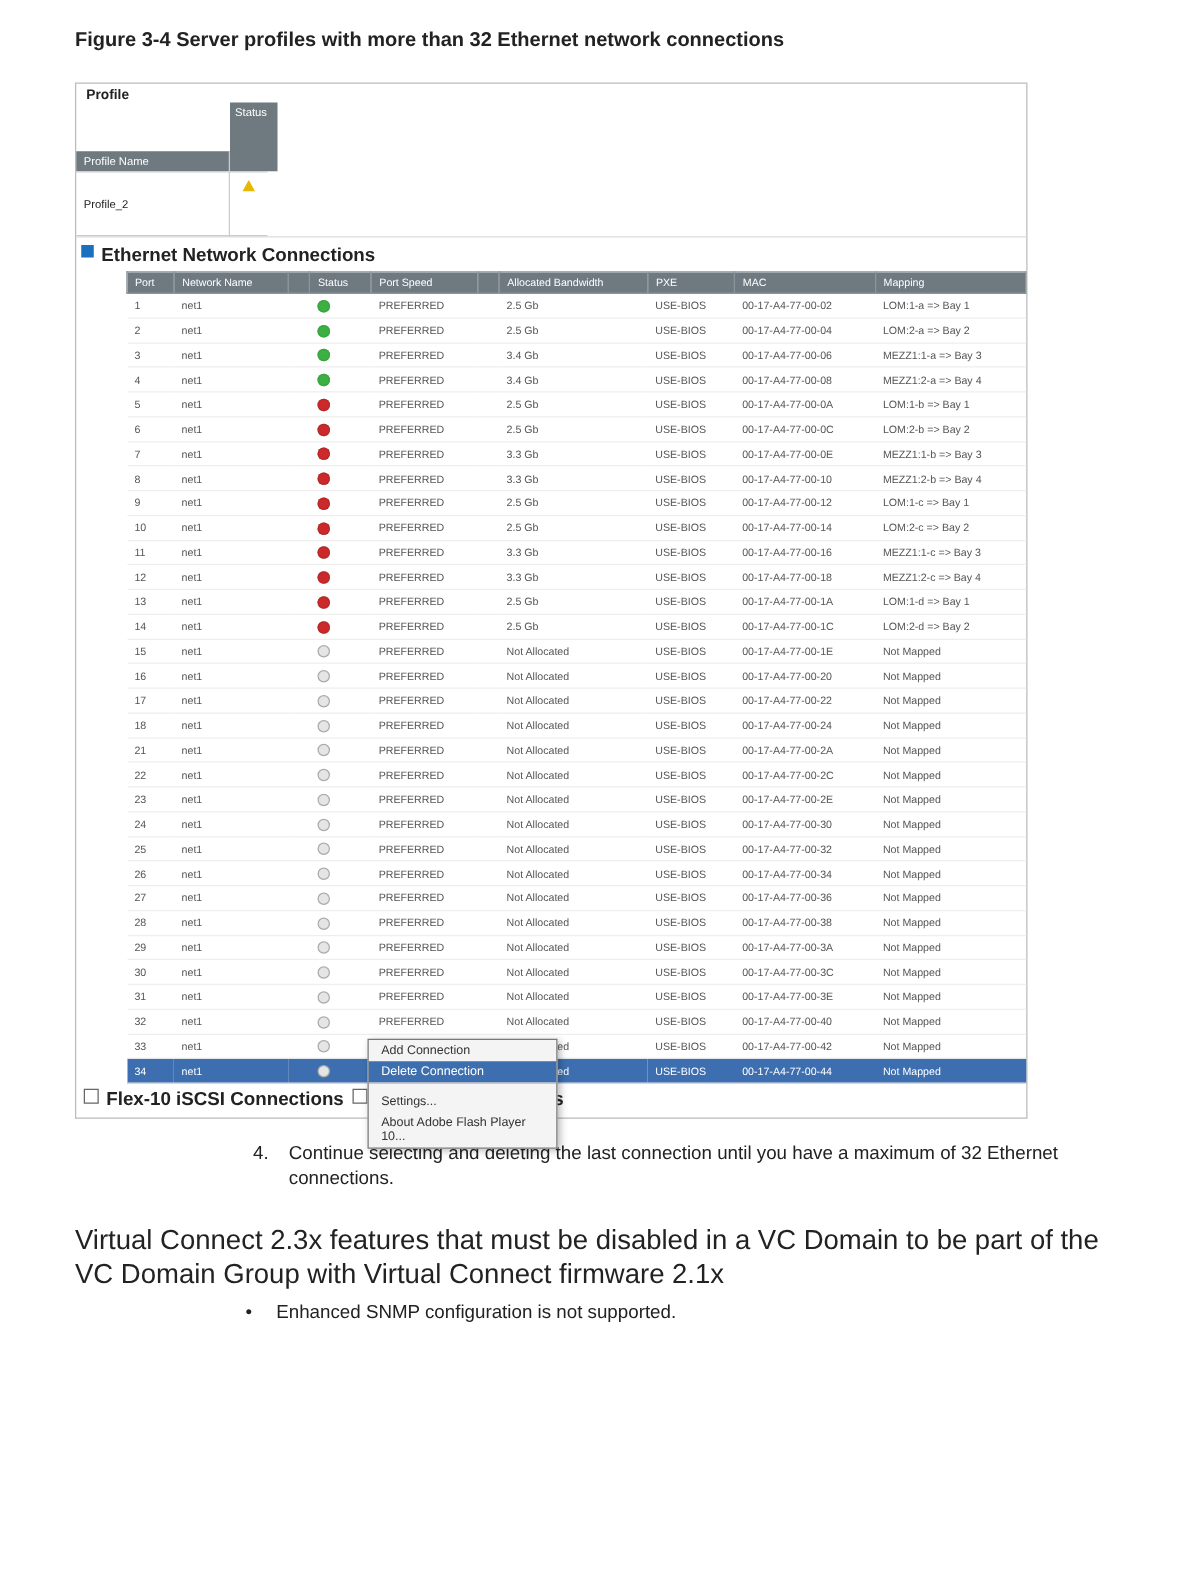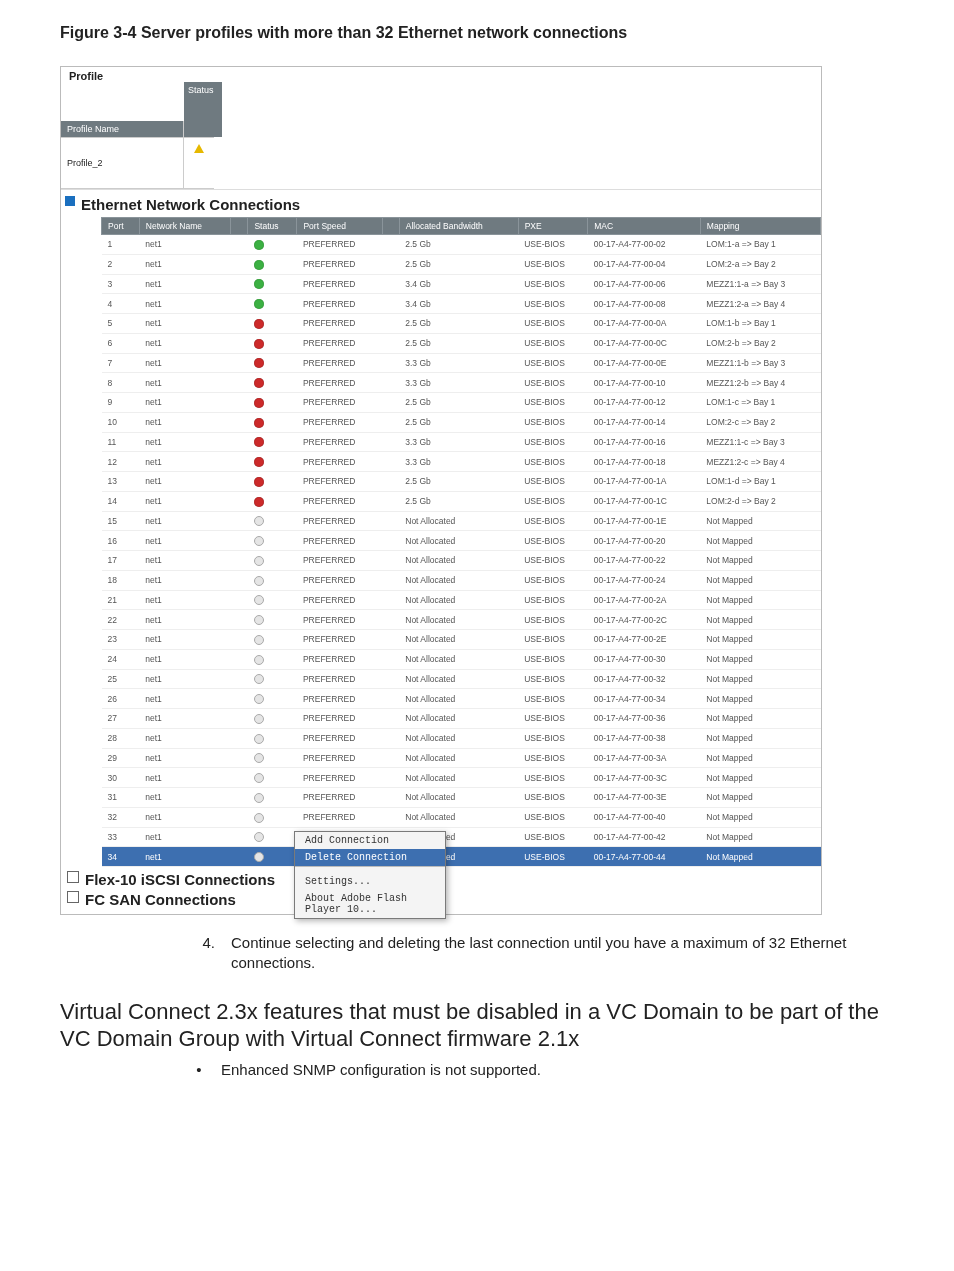--- a/index.html
+++ b/index.html
@@ -114,24 +114,24 @@
   .c-grey{ background:#e5e5e5; border:1px solid #aaa; box-sizing:border-box }
   .context-menu {
     position:absolute;
     width:150px;
     border:1px solid #7a7a7a;
     background:#f4f4f4;
     font-size:10px;
     color:#333;
     box-shadow:2px 2px 6px rgba(0,0,0,.3);
   }
-  .context-menu div { padding:3px 10px;font-family:Liberation Mono, monospace; }
+  .context-menu div { padding:3px 10px; }
   .cm-high { background:#3d6fb0; color:#fff }
   .cm-sep { border-top:1px solid #bbb; height:0; padding:0 }
-  .sub-sections { display:flex; flex-direction:column; gap:3px; padding:4px 4px 6px 4px }
+  .sub-sections { display:flex; flex-direction:row; gap:3px; padding:4px 4px 6px 4px }
   .list-step { margin-left:135px; display:flex; gap:16px; font-size:15px; margin-bottom:24px; line-height:1.35 }
   .list-step .num { flex:0 0 20px; text-align:right }
   h2.vc-heading {
     font-weight:normal;
     font-size:22px;
     margin:4px 0 8px 0;
     line-height:1.25;
   }
   .bullet { margin-left:135px; display:flex; gap:18px; font-size:15px }
   .bullet .dot { flex:0 0 8px; text-align:center }

